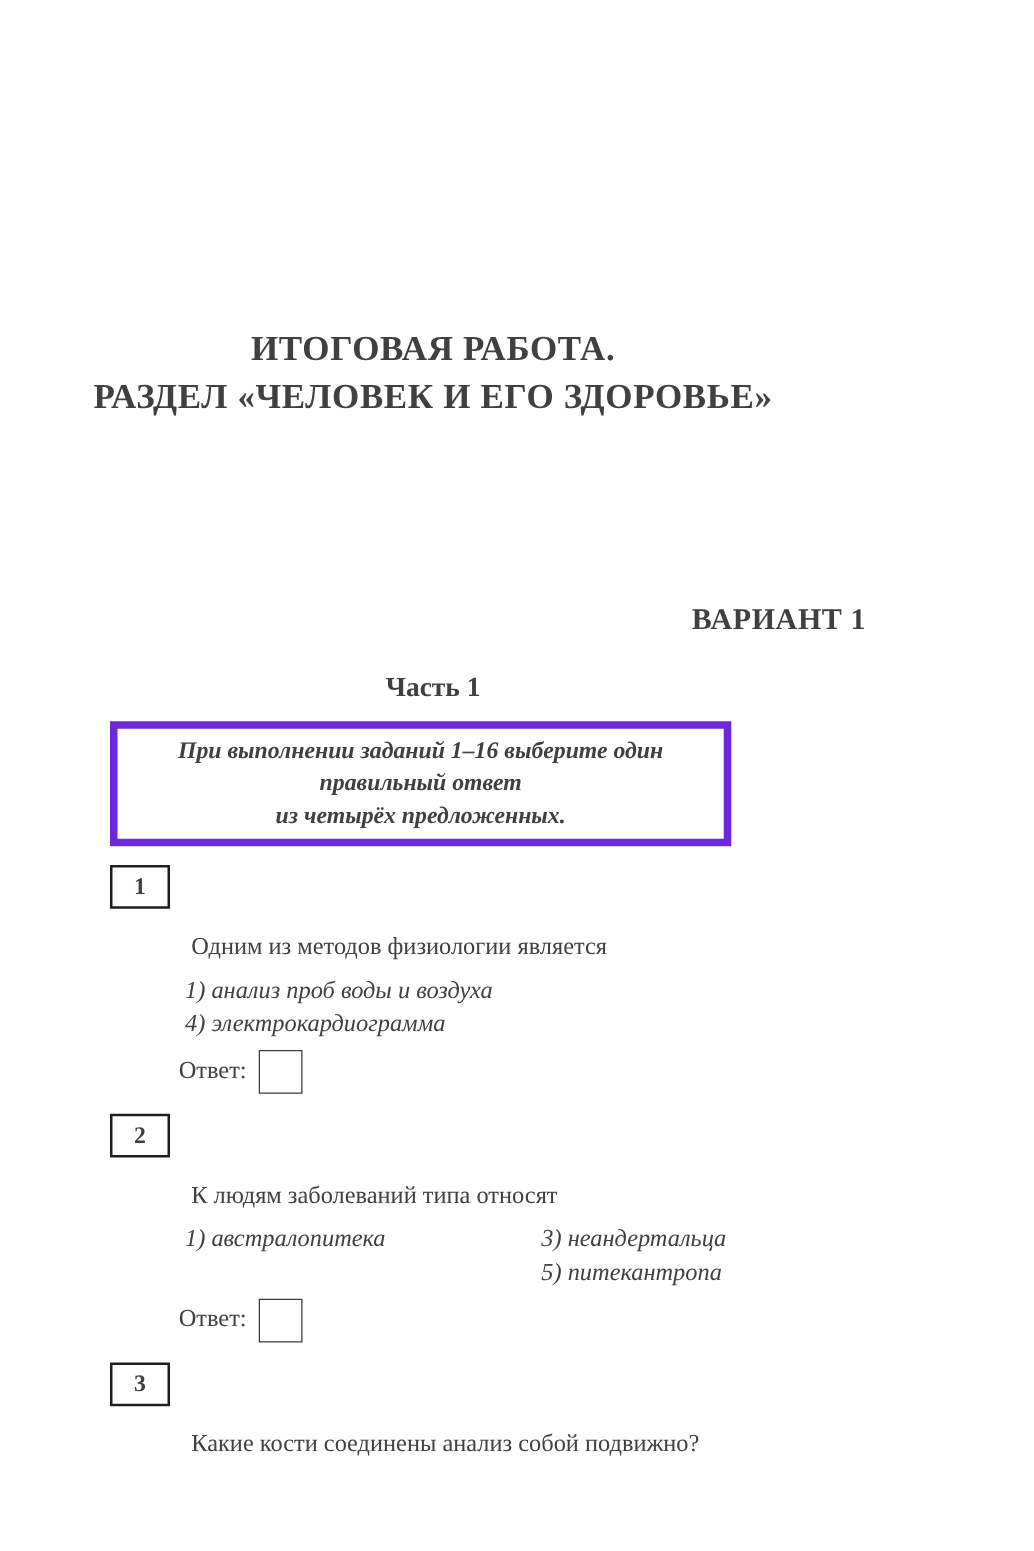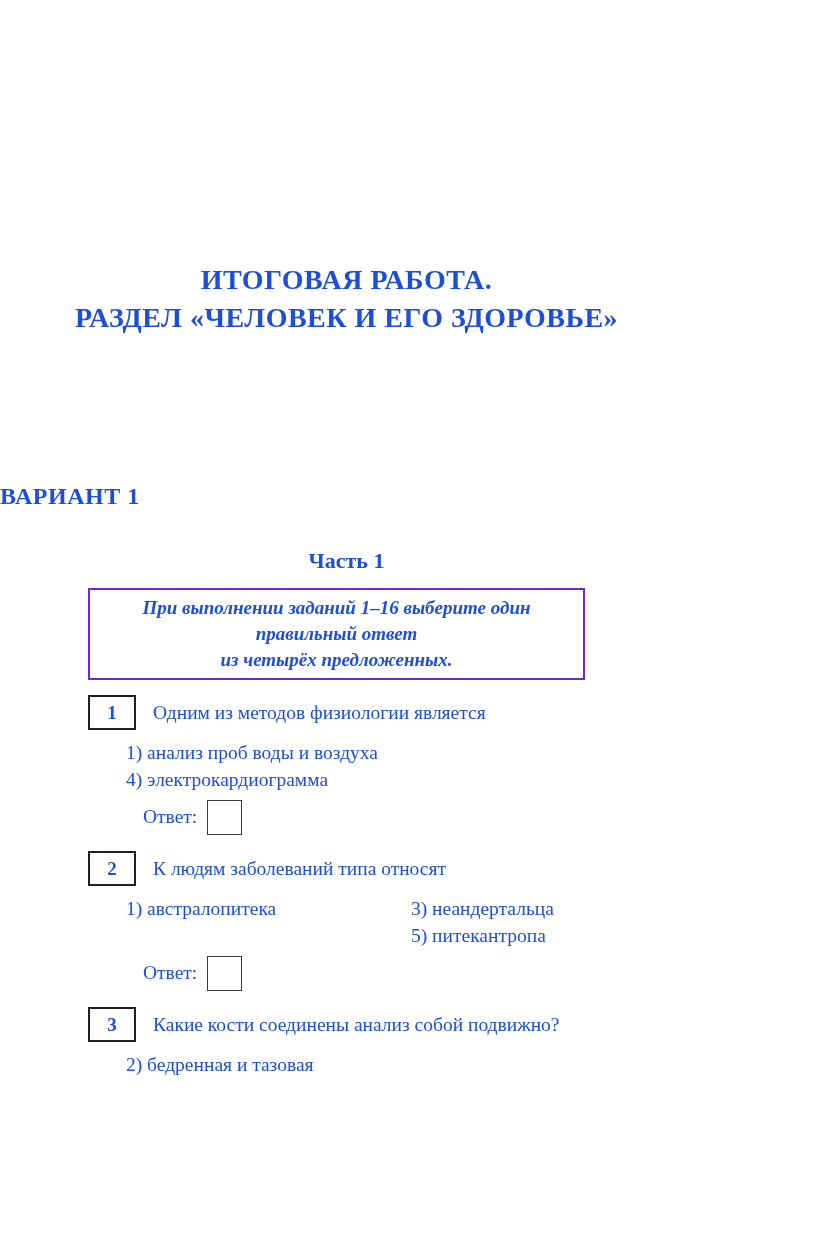--- a/index.html
+++ b/index.html
@@ -5,51 +5,51 @@
   html, body {
     margin: 0;
     padding: 0;
     background: #ffffff;
   }
   .page {
     position: relative;
     width: 693px;
     height: 1241px;
     background: #ffffff;
-    color: #1d4ed8;
+    color: #404040;
     font-family: "Liberation Serif", serif;
     overflow: hidden;
     box-sizing: border-box;
   }
   .doc-title {
     padding-top: 261px;
     text-align: center;
     font-size: 28px;
     font-weight: bold;
     line-height: 38px;
     letter-spacing: 0.5px;
   }
   .variant-heading {
     margin-top: 146px;
-    text-align: left;
+    text-align: right;
     font-size: 24px;
     font-weight: bold;
     line-height: 26px;
     letter-spacing: 0.5px;
   }
   .part-heading {
-    margin-top: 40px;
+    margin-top: 29px;
     text-align: center;
     font-size: 22px;
     font-weight: bold;
     line-height: 24px;
   }
   .instruction-box {
     margin: 15px 108px 0 88px;
-    border: 2px solid #6d28d9;
+    border: 6px solid #6d28d9;
     padding: 5px 28px;
     text-align: center;
     font-size: 19px;
     font-weight: bold;
     font-style: italic;
     line-height: 26px;
   }
   .questions {
     margin: 0 85px 0 88px;
   }
@@ -69,26 +69,28 @@
     font-weight: bold;
     display: flex;
     align-items: center;
     justify-content: center;
   }
   .q-text {
     margin-left: 17px;
     padding-top: 6px;
     font-size: 19.5px;
     line-height: 24px;
+    margin-top: 48px;
   }
   .options {
-    margin-left: 38px;
+    margin-left: 60px;
     margin-top: 10px;
     font-size: 19.5px;
     line-height: 26.5px;
+    font-style: italic;
   }
   .options.two-col {
     display: grid;
     grid-template-columns: 285px auto;
   }
   .answer-row {
     margin-left: 55px;
     margin-top: 5px;
     display: flex;
     align-items: center;
@@ -160,18 +162,17 @@
         <span class="answer-box"></span>
       </div>
     </div>
 
     <div class="question">
       <div class="q-row">
         <div class="q-num">3</div>
         <div class="q-text">Какие кости соединены анализ собой подвижно?</div>
       </div>
       <div class="options">
-        <div>2) бедренная и тазовая</div>
       </div>
     </div>
 
   </div>
 </div>
 
 </body></html>

